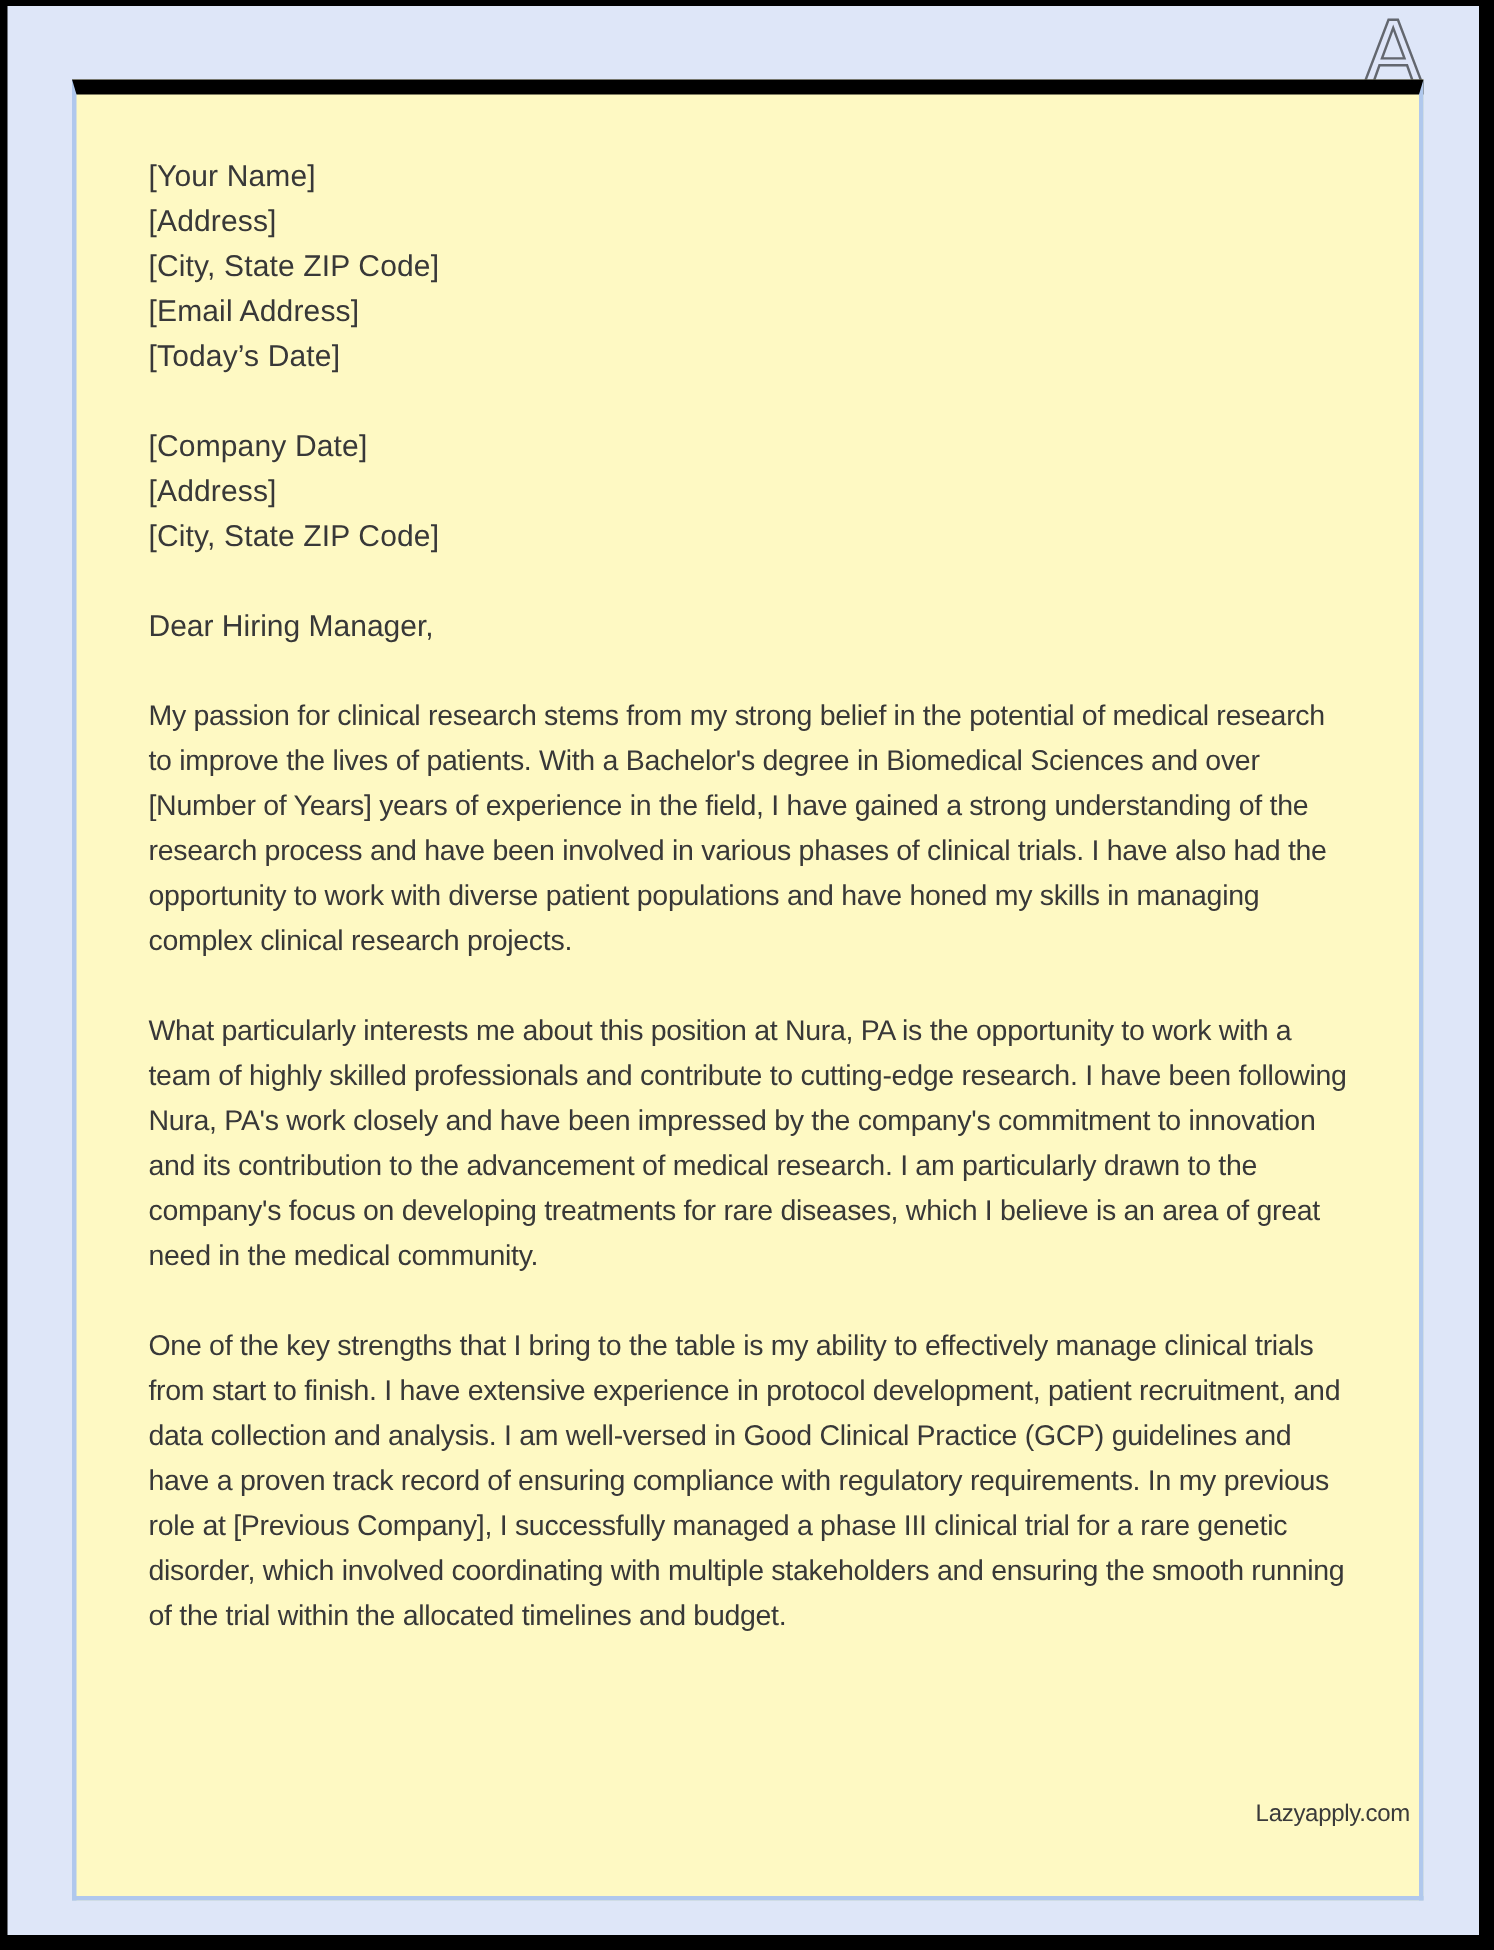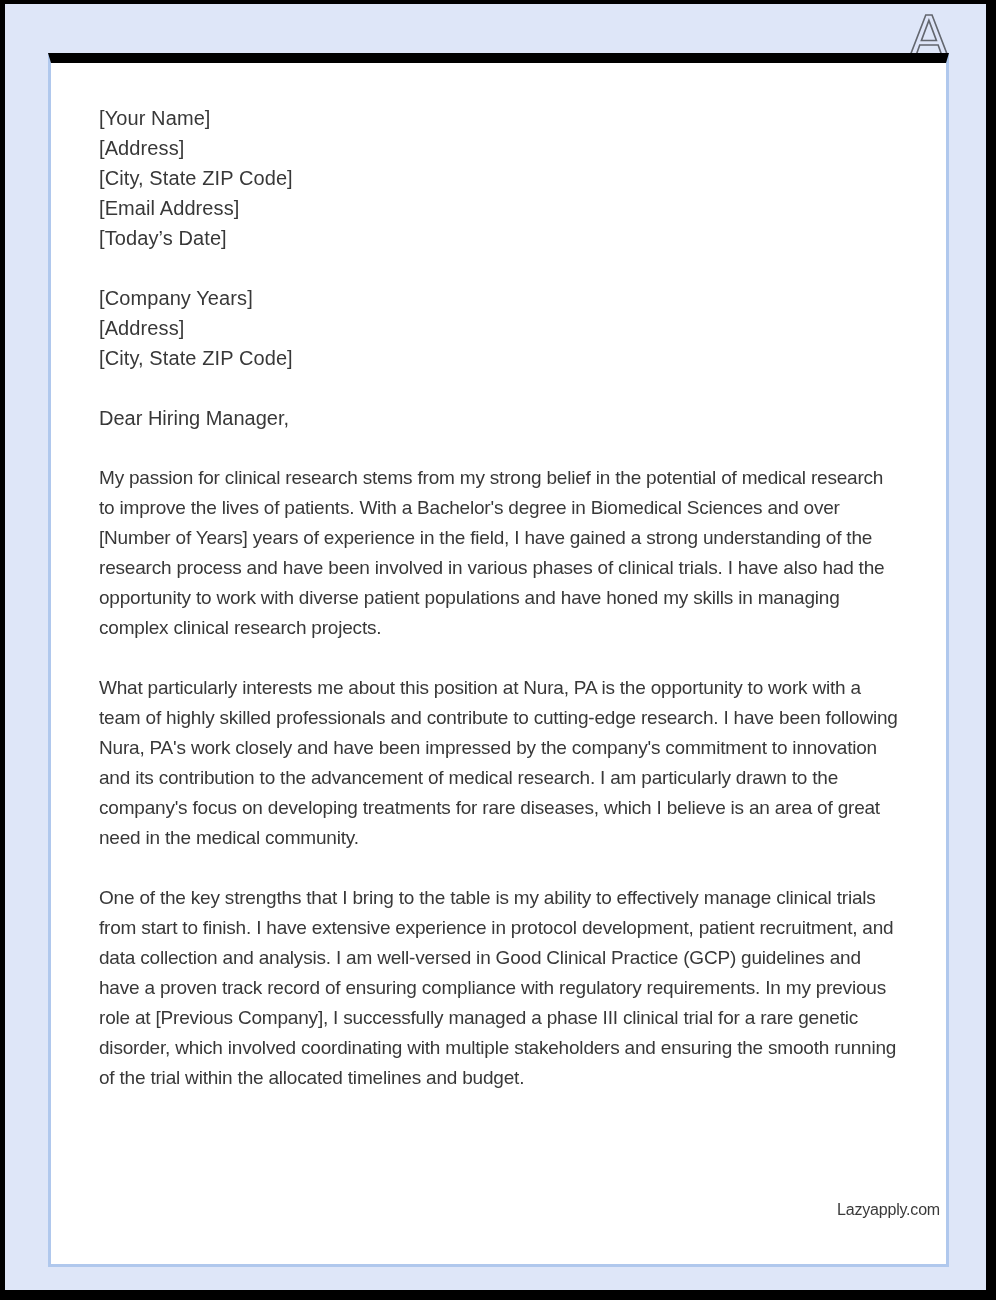--- a/index.html
+++ b/index.html
@@ -23,21 +23,21 @@
     line-height: 1;
     font-family: "DejaVu Sans", sans-serif;
     font-weight: 400;
     color: rgba(222, 230, 248, 0.15);
     -webkit-text-stroke: 1.6px #63676f;
   }
   .page {
     position: absolute;
     left: 43px; top: 49px;
     width: 901px; height: 1214px;
-    background: #ffffff;
+    background: #fef9c3;
     border-top: 10px solid #000000;
     border-left: 3px solid #b0c8ed;
     border-right: 3px solid #b0c8ed;
     border-bottom: 3px solid #b0c8ed;
     overflow: hidden;
   }
   .letter {
     padding: 40px 47px 0 48px;
     color: #383838;
   }
@@ -79,21 +79,21 @@
 
       <div class="addr-block">
         <div class="addr-line">[Your Name]</div>
         <div class="addr-line">[Address]</div>
         <div class="addr-line">[City, State ZIP Code]</div>
         <div class="addr-line">[Email Address]</div>
         <div class="addr-line">[Today’s Date]</div>
       </div>
 
       <div class="addr-block">
-        <div class="addr-line">[Company Years]</div>
+        <div class="addr-line">[Company Date]</div>
         <div class="addr-line">[Address]</div>
         <div class="addr-line">[City, State ZIP Code]</div>
       </div>
 
       <div class="salutation">Dear Hiring Manager,</div>
 
       <p class="para">My passion for clinical research stems from my strong belief in the potential of medical research to improve the lives of patients. With a Bachelor's degree in Biomedical Sciences and over [Number of Years] years of experience in the field, I have gained a strong understanding of the research process and have been involved in various phases of clinical trials. I have also had the opportunity to work with diverse patient populations and have honed my skills in managing complex clinical research projects.</p>
       <p class="para">What particularly interests me about this position at Nura, PA is the opportunity to work with a team of highly skilled professionals and contribute to cutting-edge research. I have been following Nura, PA's work closely and have been impressed by the company's commitment to innovation and its contribution to the advancement of medical research. I am particularly drawn to the company's focus on developing treatments for rare diseases, which I believe is an area of great need in the medical community.</p>
       <p class="para">One of the key strengths that I bring to the table is my ability to effectively manage clinical trials from start to finish. I have extensive experience in protocol development, patient recruitment, and data collection and analysis. I am well-versed in Good Clinical Practice (GCP) guidelines and have a proven track record of ensuring compliance with regulatory requirements. In my previous role at [Previous Company], I successfully managed a phase III clinical trial for a rare genetic disorder, which involved coordinating with multiple stakeholders and ensuring the smooth running of the trial within the allocated timelines and budget.</p>
 

